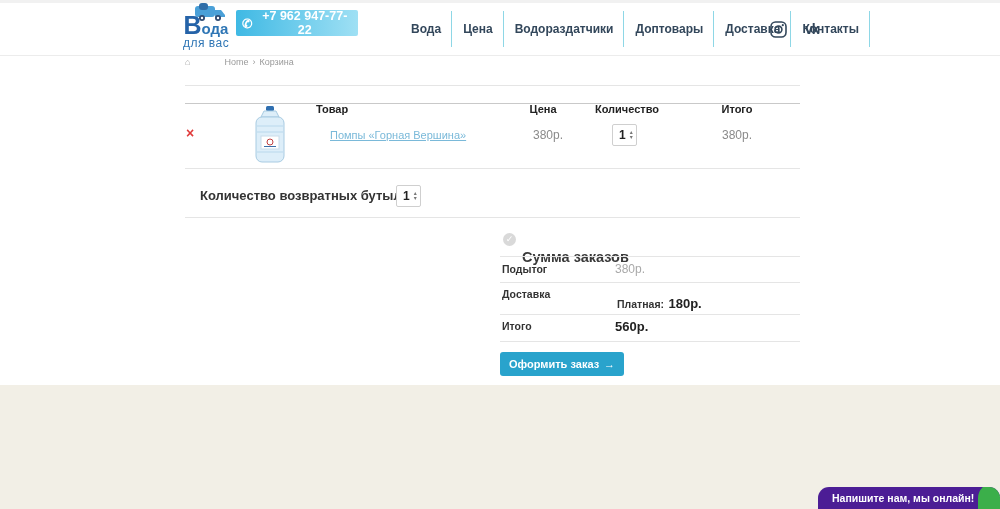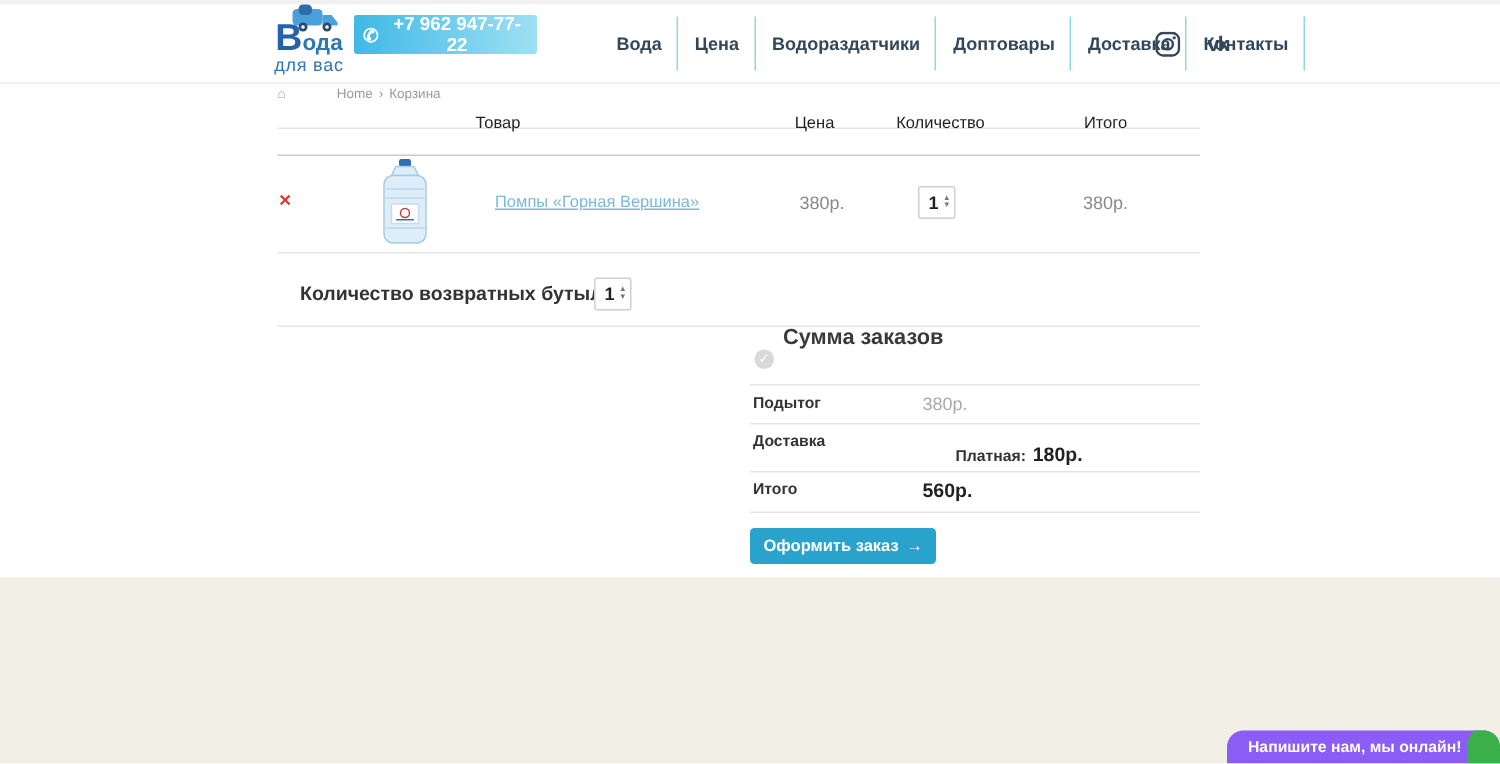--- a/index.html
+++ b/index.html
@@ -28,60 +28,60 @@
   
   #breadcrumb{left:185px;top:57px;font-size:9px;color:#9a9a9a;display:flex;gap:4px;align-items:center;}
   #breadcrumb a{color:#9a9a9a;text-decoration:none;cursor:pointer;margin-left:30px;}
 
   
   .hline{height:1px;background:#e5e5e5;}
   #tbl-line-top{left:185px;top:85px;width:615px;}
   #tbl-line-head{left:185px;top:103px;width:615px;background:#c9c9c9;}
   #tbl-line-row{left:185px;top:168px;width:615px;}
   #tbl-line-ret{left:185px;top:217px;width:615px;}
-  .th{position:absolute;top:76px;font-size:11px;font-weight:normal;color:#222;transform:translateX(-50%);}
+  .th{position:absolute;top:103px;font-size:11px;font-weight:bold;color:#222;transform:translateX(-50%);}
   .price{font-size:12px;color:#8a8a8a;}
   #row-delete{left:186px;top:126px;color:#e03a3a;font-weight:bold;font-size:14px;cursor:pointer;line-height:14px;}
   #row-img{left:253px;top:106px;cursor:pointer;}
   #row-name{left:330px;top:129px;font-size:11px;color:#7ab9d9;text-decoration:underline;cursor:pointer;}
   #row-price{left:548px;top:128px;transform:translateX(-50%);}
   #row-total{left:737px;top:128px;transform:translateX(-50%);}
   .spin{display:flex;align-items:center;background:#fff;border:1px solid #cfcfcf;border-radius:2px;
     height:20px;padding:0 3px 0 6px;cursor:text;}
   .spin .num{font-size:12px;font-weight:bold;color:#222;margin-right:4px;}
   .spin .arrows{display:flex;flex-direction:column;font-size:6px;color:#777;line-height:5px;cursor:pointer;}
   #row-qty{left:612px;top:124px;}
   #returns-label{left:200px;top:188px;font-size:13px;font-weight:bold;color:#333;}
   #returns-qty{left:396px;top:185px;}
 
   
   #sum-icon{left:503px;top:233px;width:13px;height:13px;border-radius:50%;background:#d9d9d9;
      color:#fff;font-size:9px;text-align:center;line-height:13px;}
-  #sum-title{left:522px;top:217px;font-size:14.5px;font-weight:bold;color:#3a3a3a;}
+  #sum-title{left:522px;top:249px;font-size:14.5px;font-weight:bold;color:#3a3a3a;}
   #sum-line-0{left:500px;top:256px;width:300px;}
   #sum-line-1{left:500px;top:282px;width:300px;}
   #sum-line-2{left:500px;top:314px;width:300px;}
   #sum-line-3{left:500px;top:341px;width:300px;}
   .sum-label{position:absolute;left:502px;font-size:10.5px;font-weight:bold;color:#333;}
   #sub-label{top:263px;} #sub-value{left:615px;top:262px;font-size:12px;color:#a9a9a9;}
   #del-label{top:288px;} #del-value{left:617px;top:294px;}
-  #del-value .pfx{font-size:10.5px;font-weight:bold;color:#333;margin-left:20px;}
+  #del-value .pfx{font-size:10.5px;font-weight:bold;color:#333;}
   #del-value .val{font-size:13px;font-weight:bold;color:#222;}
   #tot-label{top:320px;} #tot-value{left:615px;top:319px;font-size:13px;font-weight:bold;color:#222;}
   #checkout-btn{left:500px;top:352px;height:20px;border:none;border-radius:3px;background:#29a3cc;
     color:#fff;font-weight:bold;font-size:11px;font-family:inherit;padding:12px 9px;cursor:pointer;
     display:flex;align-items:center;gap:5px;}
 
   
   #map{left:0;top:385px;width:1000px;height:124px;background:#f2efe6;overflow:hidden;}
   #map *{position:absolute;}
   .pin{transform:translate(-50%,-38%);z-index:4;cursor:pointer;}
 
   
-  #chat{left:818px;top:487px;width:182px;height:22px;background:#8b5cf6;border-radius:11px 11px 0 0;
+  #chat{left:818px;top:487px;width:182px;height:22px;background:#4c1d95;border-radius:11px 11px 0 0;
     z-index:6;display:flex;align-items:center;overflow:hidden;cursor:pointer;}
   #chat-msg{font-size:10.5px;font-weight:bold;color:#fff;margin-left:14px;white-space:nowrap;}
   #chat-brand{font-size:11px;color:#e9edf2;margin-left:12px;white-space:nowrap;}
   #chat-leaf{position:absolute;right:-8px;top:-4px;width:30px;height:30px;background:#3baf4a;
     border-radius:50% 50% 50% 0;}
 </style>
 </head>
 <body>
 
 <div class="abs" id="topstrip"></div>

